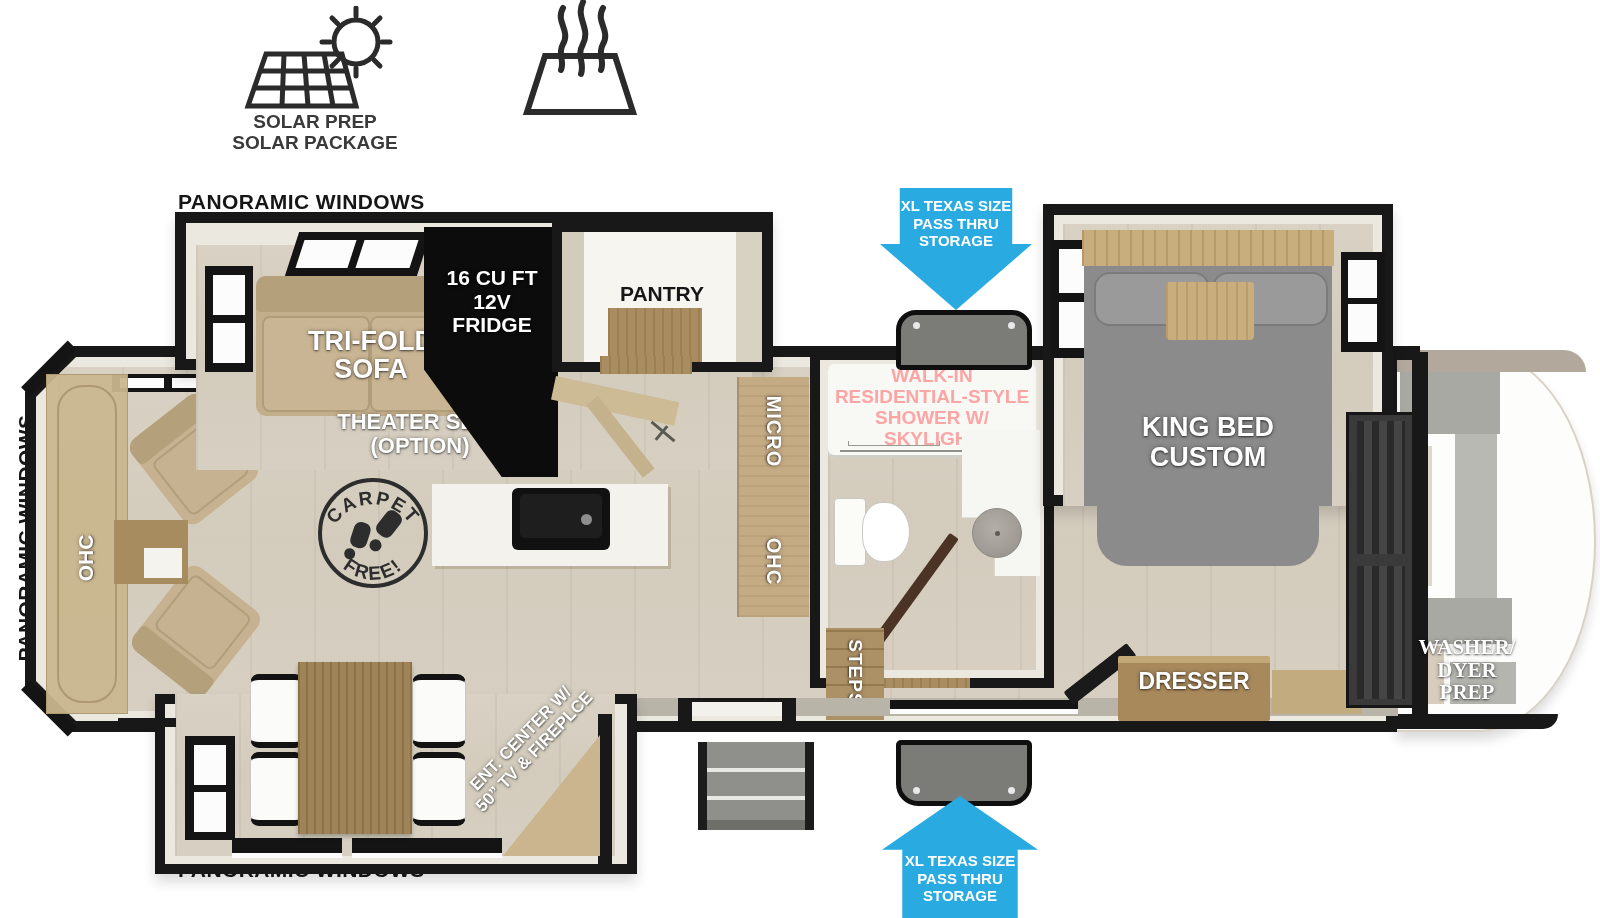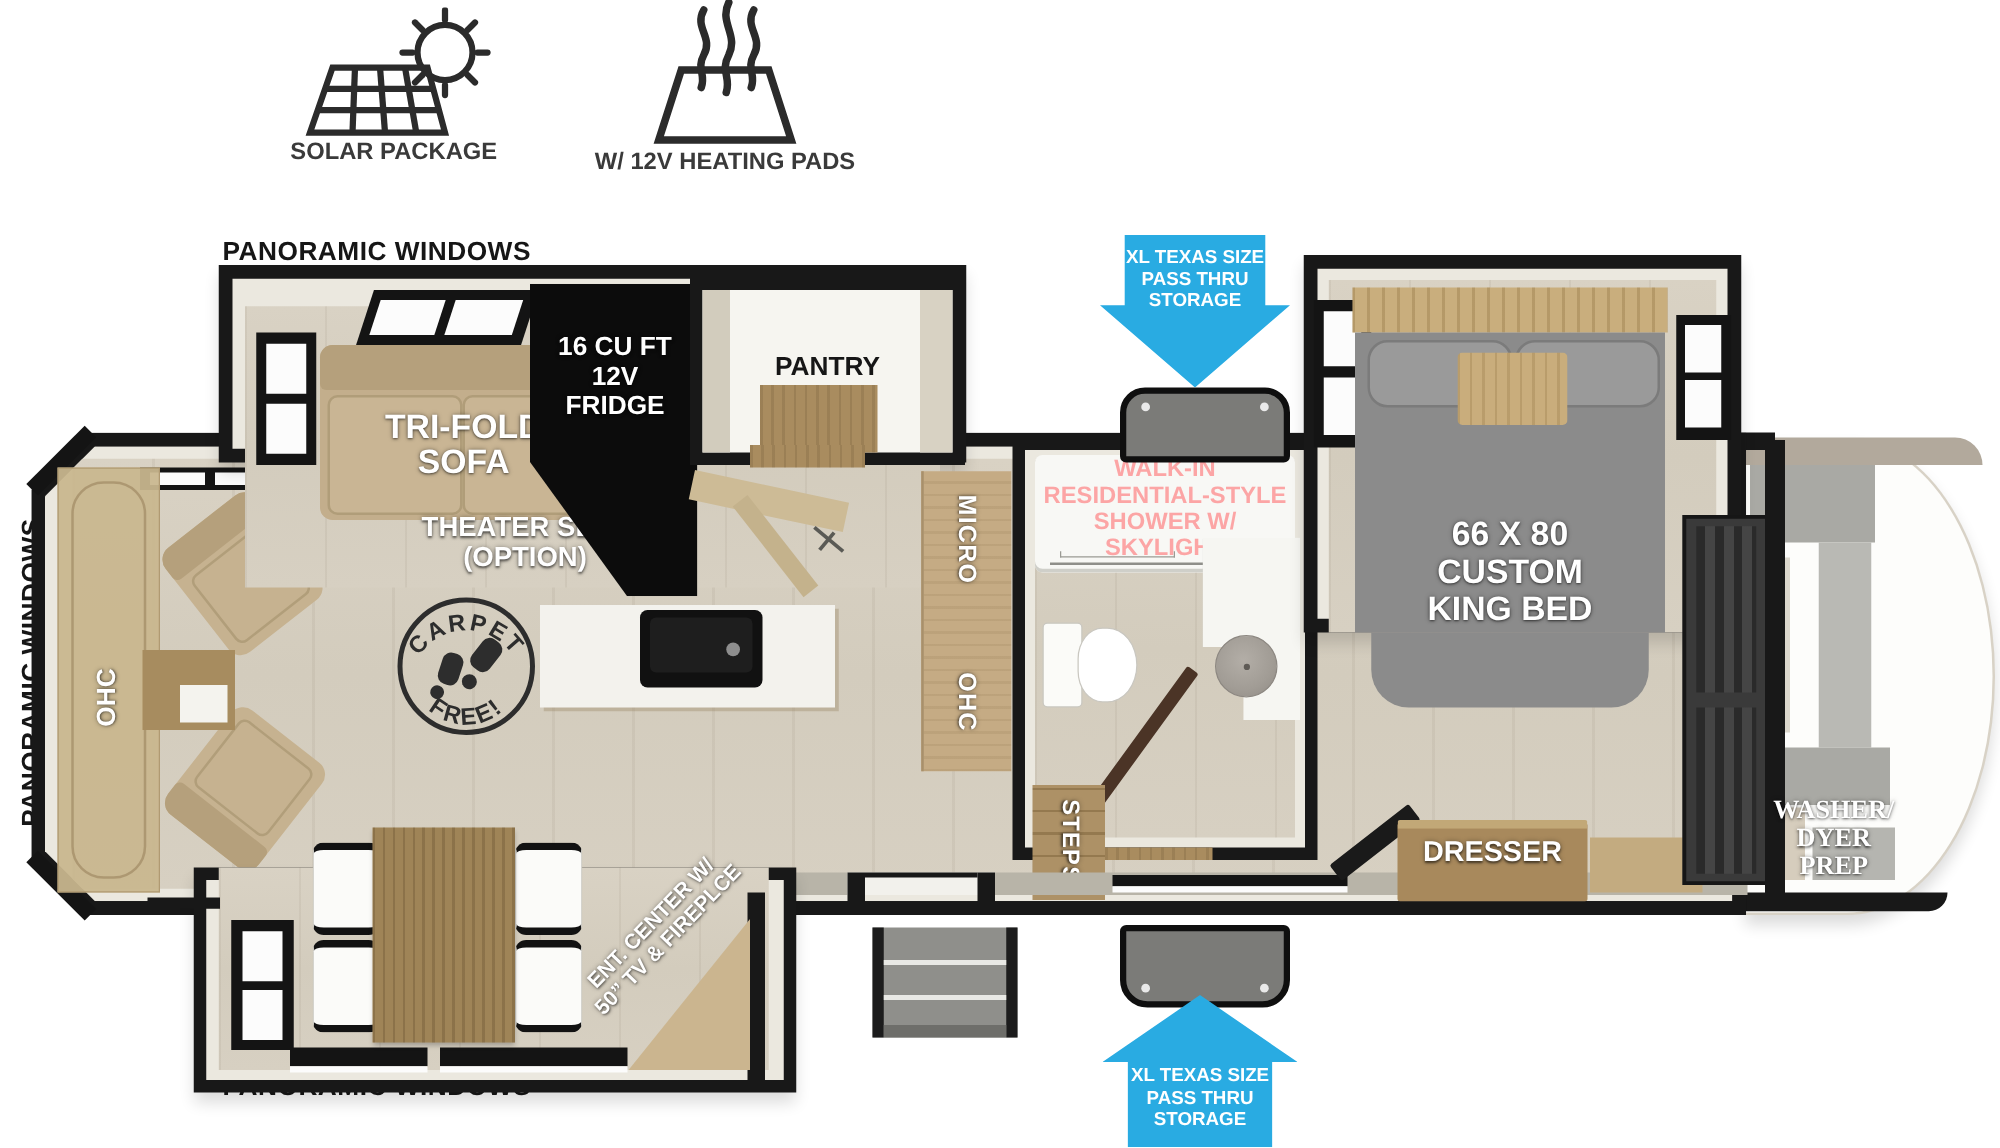--- a/index.html
+++ b/index.html
@@ -52,33 +52,33 @@
       </g>
       <path d="M28 48 L104 48 L118 100 L10 100 Z"></path>
       <line x1="46" y1="48" x2="44" y2="100"></line>
         <line x1="66" y1="48" x2="70" y2="100"></line>
         <line x1="86" y1="48" x2="95" y2="100"></line>
       <line x1="23" y1="65" x2="108" y2="65"></line>
         <line x1="18" y1="82" x2="113" y2="82"></line>
     </g>
   </svg>
   <div class="abs lbl dark-lbl center" style="left:165px;top:112px;width:300px;font-size:19px;line-height:1.08;">
+    <span class="line">SOLAR PREP</span>
     <span class="line">SOLAR PACKAGE</span>
   </div>
 
   <svg class="abs" style="left:515px;top:0px;" width="130" height="118" viewBox="0 0 130 118">
     <g stroke="#2b2b2b" fill="none" stroke-linecap="round">
       <path d="M30 56 L100 56 L118 112 L12 112 Z" stroke-width="6"></path>
       <path d="M48 8 C40 22 56 30 48 44 C42 55 50 60 46 70" stroke-width="6"></path>
       <path d="M68 2 C60 18 76 28 68 44 C61 57 70 62 66 74" stroke-width="6"></path>
       <path d="M88 8 C80 22 96 30 88 44 C82 55 90 60 86 70" stroke-width="6"></path>
     </g>
   </svg>
   <div class="abs lbl dark-lbl center" style="left:430px;top:120px;width:300px;font-size:19px;line-height:1.08;">
-    <span class="line">W/ 12V HEATING PADS</span>
   </div>
 
   <div class="abs lbl blk-lbl" style="left:178px;top:190px;font-size:21px;letter-spacing:.4px;">PANORAMIC WINDOWS</div>
   <div class="abs lbl blk-lbl center" style="left:-130px;top:526px;width:312px;font-size:21px;letter-spacing:.4px;transform:rotate(-90deg);">PANORAMIC WINDOWS</div>
   <div class="abs lbl blk-lbl" style="left:178px;top:858px;font-size:21px;letter-spacing:.4px;">PANORAMIC WINDOWS</div>
 
   <div class="abs shadowed" style="left:1396px;top:350px;width:198px;height:378px;background:#fdfdfb;border:2px solid #d8d2c6;border-left:none;border-radius:0 130px 130px 0 / 0 210px 210px 0;"></div>
   <div class="abs" style="left:1396px;top:350px;width:190px;height:22px;background:#b2a99c;border-radius:0 80px 0 0;"></div>
   <div class="abs" style="left:1400px;top:372px;width:100px;height:62px;background:#a9a9a4;"></div>
   <div class="abs" style="left:1455px;top:434px;width:42px;height:164px;background:#b9b9b4;"></div>
@@ -288,23 +288,22 @@
   </div>
   <div class="abs" style="left:1082px;top:230px;width:252px;height:36px;
        background:repeating-linear-gradient(90deg, rgba(120,90,40,.25) 0 2px, rgba(0,0,0,0) 2px 12px),#c9ae7d;"></div>
   <div class="abs" style="left:1084px;top:266px;width:248px;height:240px;background:#8b8b8b;"></div>
   <div class="abs" style="left:1097px;top:506px;width:222px;height:60px;background:#8b8b8b;border-radius:0 0 30px 30px;"></div>
   <div class="abs" style="left:1094px;top:272px;width:112px;height:50px;background:#9a9a9a;border:2px solid #7b7b7b;border-radius:16px;"></div>
   <div class="abs" style="left:1212px;top:272px;width:112px;height:50px;background:#9a9a9a;border:2px solid #7b7b7b;border-radius:16px;"></div>
   <div class="abs" style="left:1166px;top:282px;width:88px;height:58px;border-radius:4px;
        background:repeating-linear-gradient(90deg, rgba(120,90,40,.2) 0 2px, rgba(0,0,0,0) 2px 10px),#c9ad7c;"></div>
   <div class="abs lbl white-lbl center" style="left:1108px;top:412px;width:200px;font-size:27px;line-height:1.12;">
-    <span class="line">66 X 80</span>
+    <span class="line">KING BED</span>
     <span class="line">CUSTOM</span>
-    <span class="line">KING BED</span>
   </div>
 
   <div class="abs" style="left:1060px;top:666px;width:80px;height:16px;background:#1a1a1a;border-radius:2px;transform:rotate(-38deg);"></div>
   <div class="abs" style="left:1118px;top:656px;width:152px;height:58px;background:#a8895c;border-top:7px solid #c2a877;border-radius:2px;"></div>
   <div class="abs lbl white-lbl center" style="left:1118px;top:668px;width:152px;font-size:23px;">DRESSER</div>
   <div class="abs" style="left:1272px;top:670px;width:90px;height:44px;background:#c3ab80;"></div>
   <div class="abs" style="left:1346px;top:412px;width:64px;height:290px;background:#3a3a3a;border:3px solid #161616;">
     <div style="position:absolute;inset:6px 8px 52% 8px;background:repeating-linear-gradient(90deg,#2a2a2a 0 7px,#454545 7px 15px);"></div>
     <div style="position:absolute;inset:52% 8px 6px 8px;background:repeating-linear-gradient(90deg,#2a2a2a 0 7px,#454545 7px 15px);"></div>
   </div>

